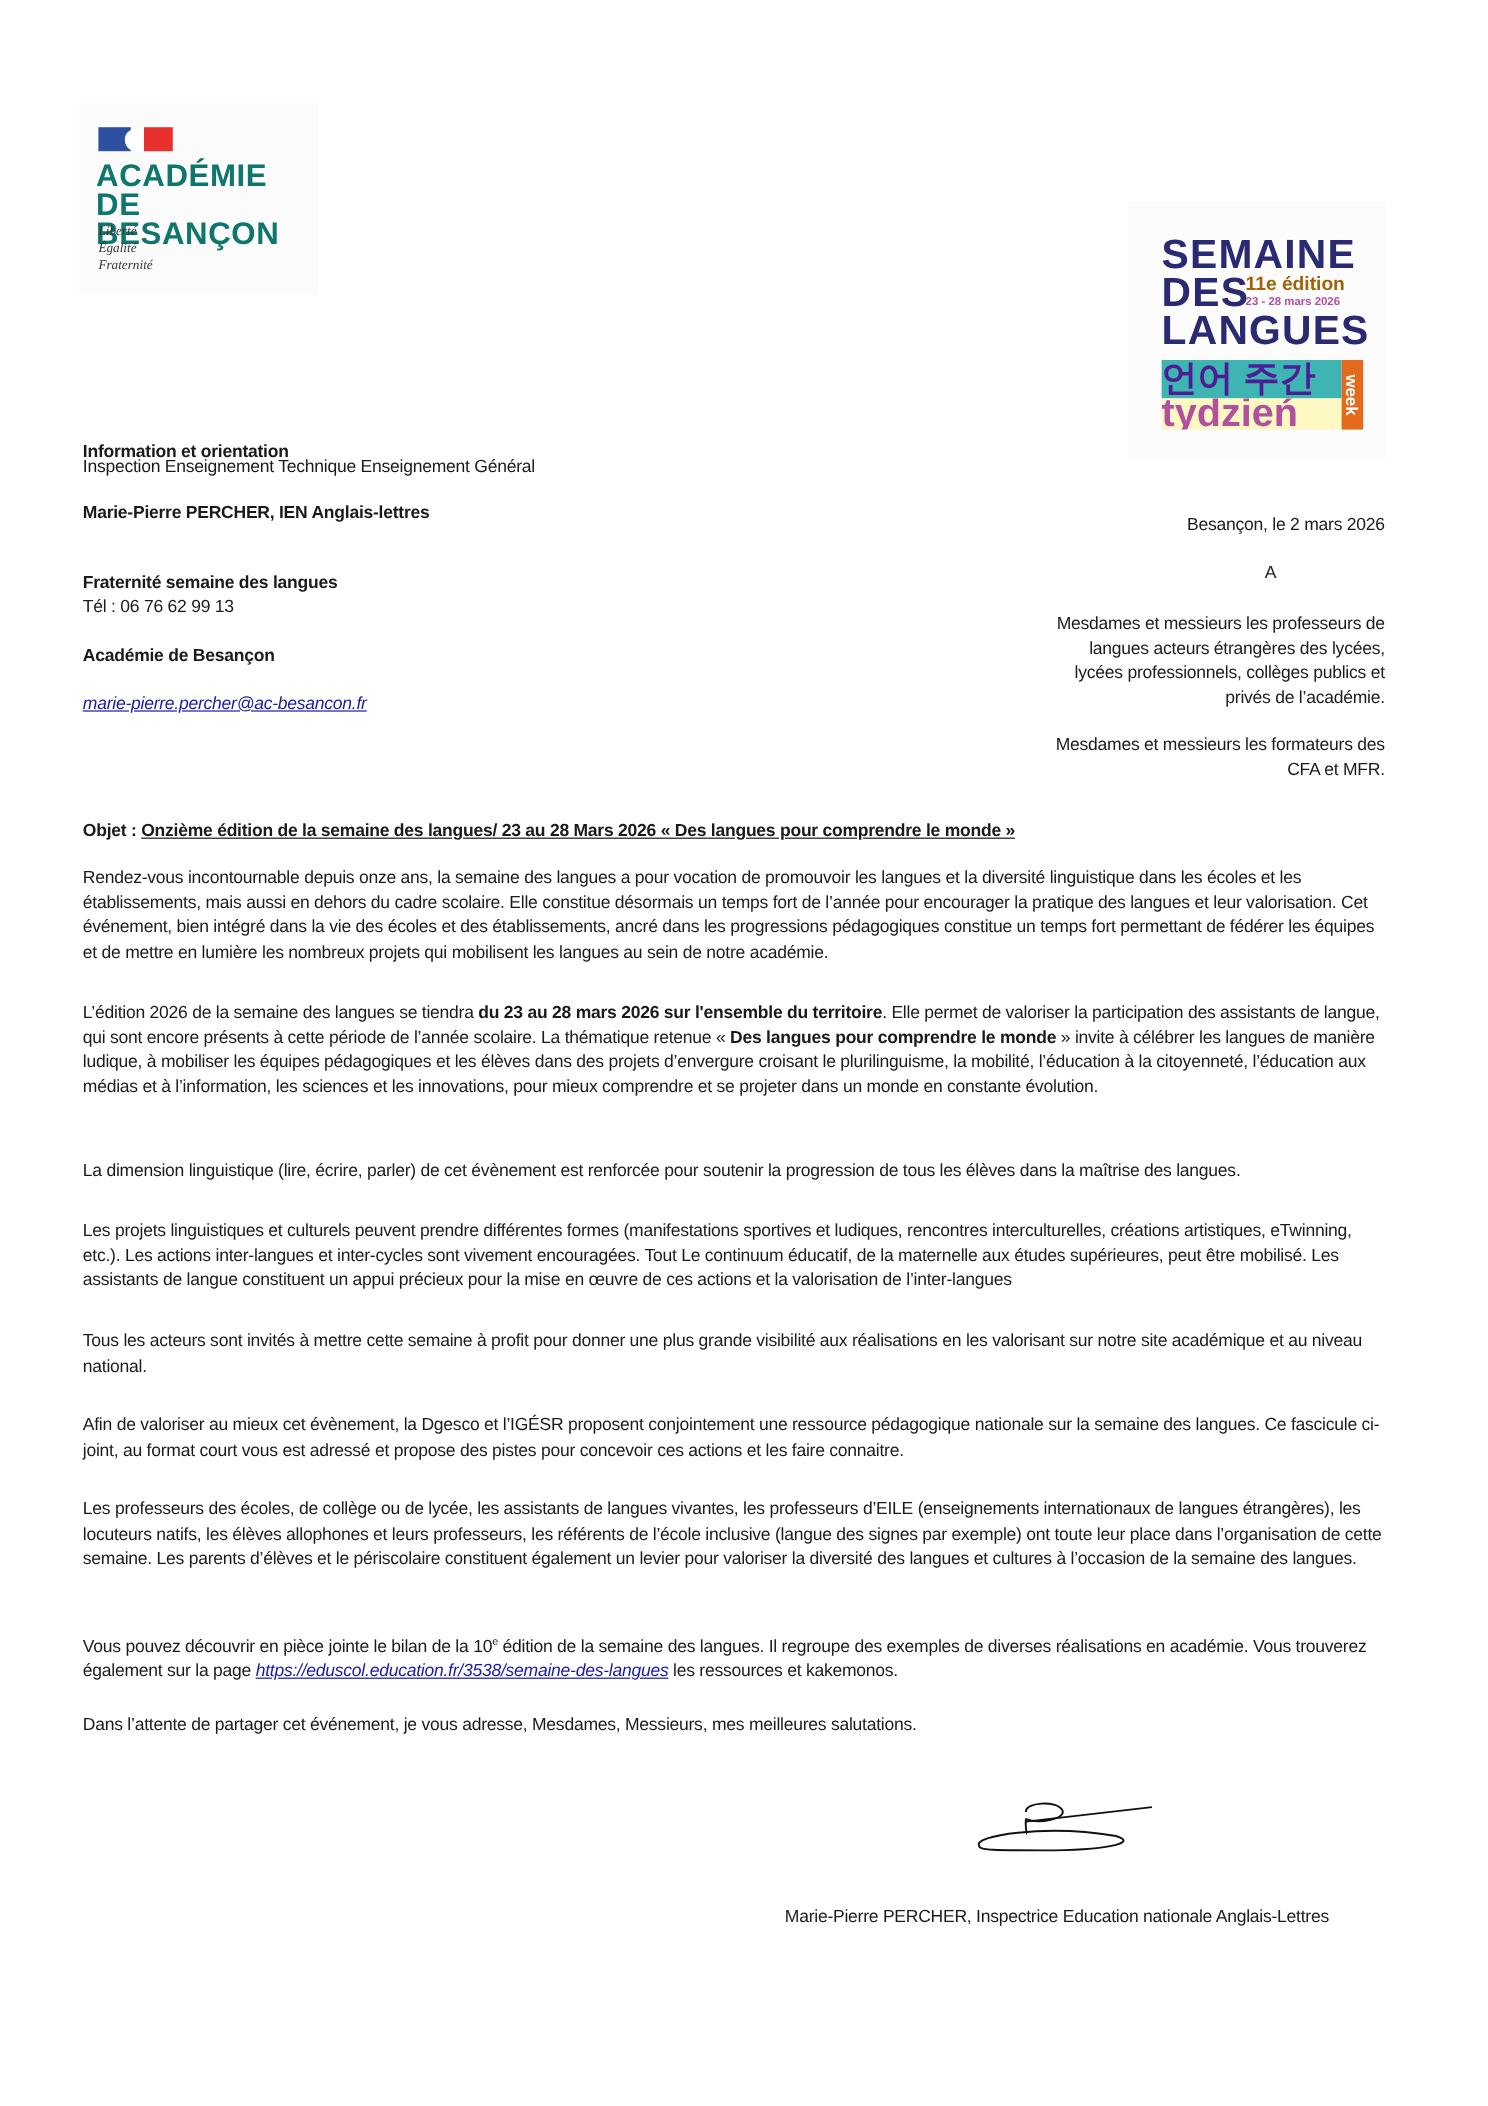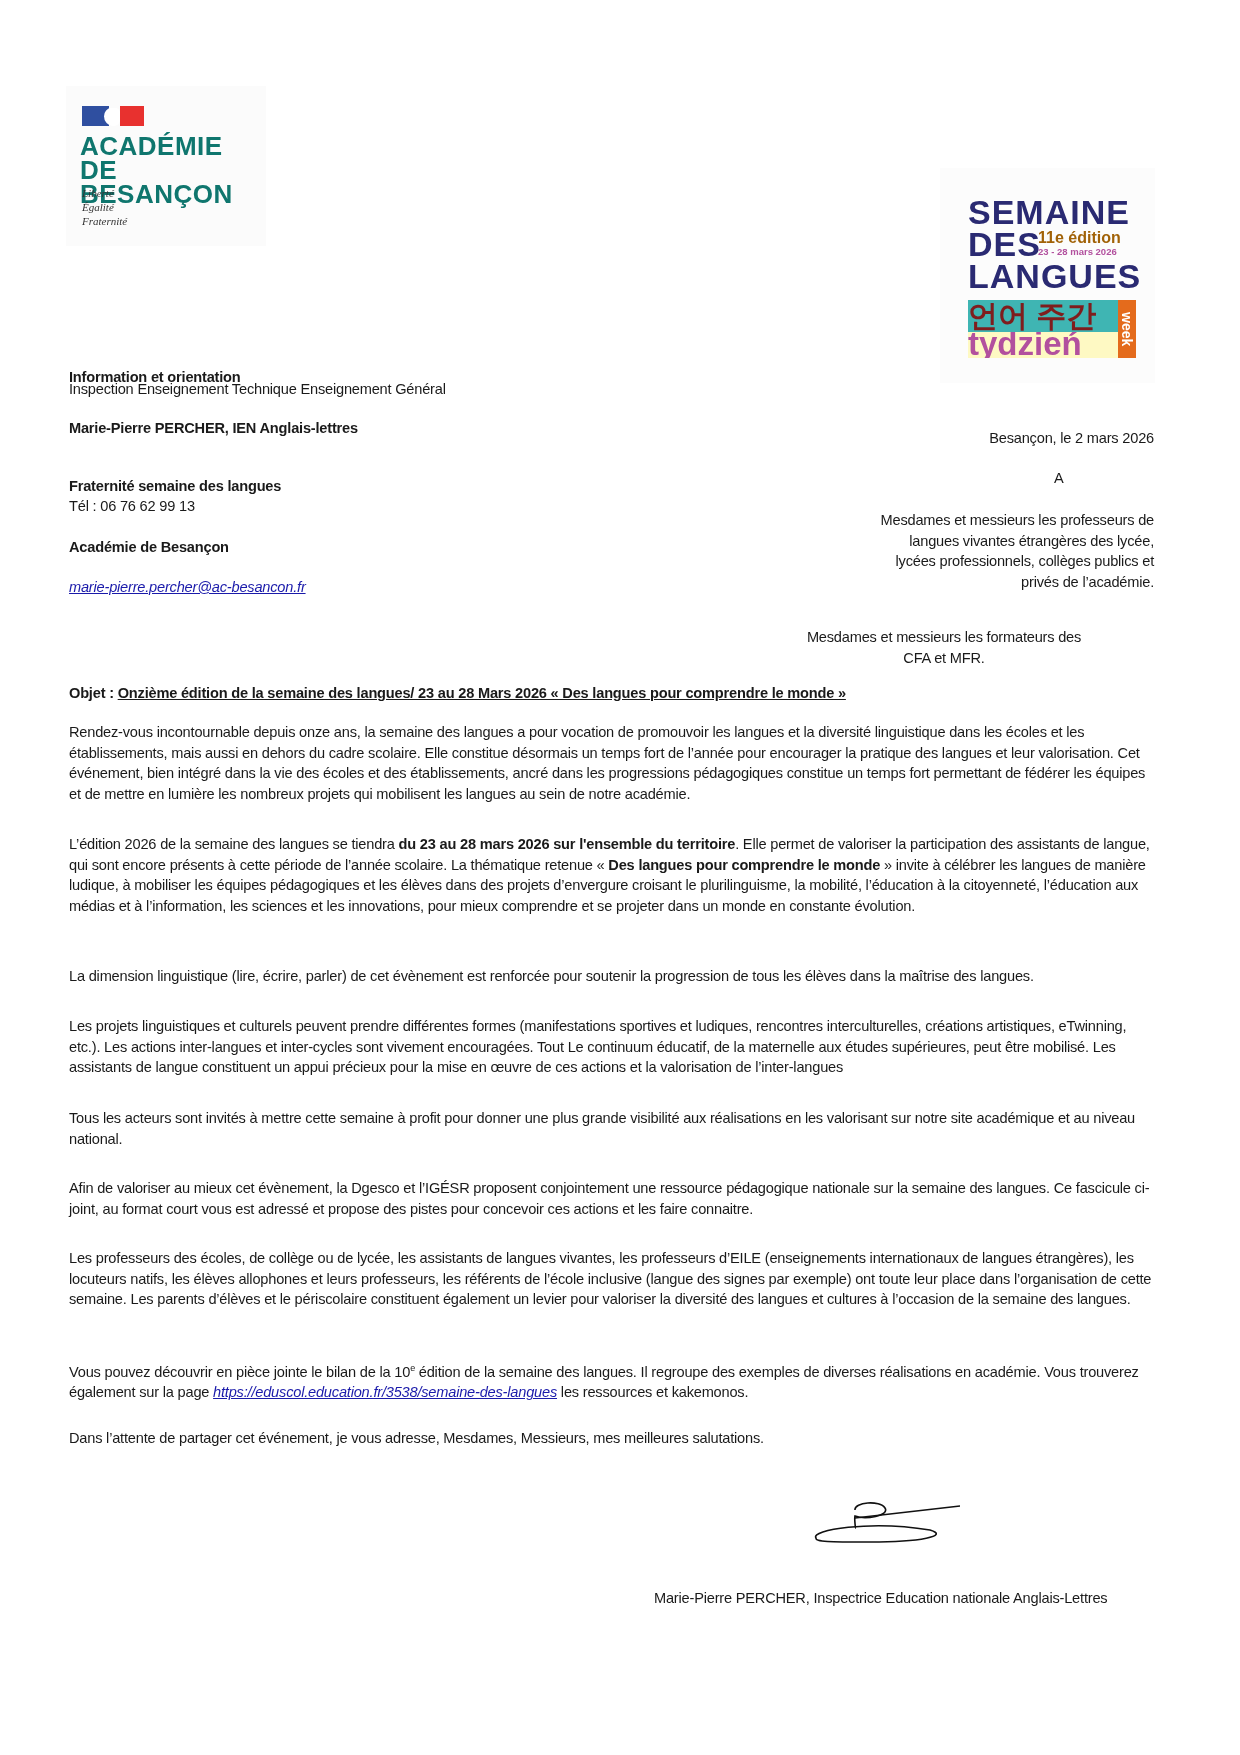--- a/index.html
+++ b/index.html
@@ -24,21 +24,21 @@
 
   
   #logo-sdl { left: 940px; top: 168px; width: 215px; height: 215px; background: #fcfcfc; }
   .sdl-title { position: absolute; left: 28px; font-weight: bold; color: #2a2a72;
                font-size: 34px; line-height: 32px; letter-spacing: 1px; }
   .sdl-edition { position: absolute; left: 98px; top: 62px; color: #a16207; font-weight: bold;
                  font-size: 16px; line-height: 16px; }
   .sdl-dates { position: absolute; left: 98px; top: 79px; color: #b2509e; font-weight: bold;
                font-size: 9.5px; line-height: 10px; }
   .sdl-band1 { position: absolute; left: 28px; top: 132px; width: 150px; height: 32px; background: #3fb5b3;
-               color: #7f1d1d; font-weight: bold; font-size: 30px; line-height: 32px; overflow: hidden; }
+               color: #4c1d95; font-weight: bold; font-size: 30px; line-height: 32px; overflow: hidden; }
   .sdl-band2 { position: absolute; left: 28px; top: 164px; width: 150px; height: 26px; background: #fef9c3;
                color: #b2509e; font-weight: bold; font-size: 33px; line-height: 24px; overflow: hidden; }
   .sdl-week { position: absolute; left: 178px; top: 132px; width: 18px; height: 58px; background: #e46b1c;
               color: #ffffff; font-weight: bold; font-size: 14px; writing-mode: vertical-rl;
               text-align: center; line-height: 18px; }
 
   .right { text-align: right; }
   .sig { left: 810px; top: 1490px; width: 170px; height: 60px; }
 </style>
 </head>
@@ -77,25 +77,25 @@
 <div class="abs txt bold" style="left:69px; top:418px;">Marie-Pierre PERCHER, IEN Anglais-lettres</div>
 <div class="abs txt bold" style="left:69px; top:476px;">Fraternité semaine des langues</div>
 <div class="abs txt" style="left:69px; top:496px;">Tél : 06 76 62 99 13</div>
 <div class="abs txt bold" style="left:69px; top:537px;text-align:center;">Académie de Besançon</div>
 <a class="abs txt link" style="left:69px; top:577px;">marie-pierre.percher@ac-besancon.fr</a>
 
 <div class="abs txt right" style="right:86px; top:428px;">Besançon, le 2 mars 2026</div>
 <div class="abs txt" style="left:1054px; top:468px;">A</div>
 <div class="abs txt right" style="right:86px; top:510px; width:420px;">
   <div>Mesdames et messieurs les professeurs de</div>
-  <div>langues vivantes étrangères des lycée,</div>
+  <div>langues acteurs étrangères des lycées,</div>
   <div>lycées professionnels, collèges publics et</div>
   <div>privés de l’académie.</div>
 </div>
-<div class="abs txt right" style="right:86px; top:627px; width:420px;text-align:center;">
+<div class="abs txt right" style="right:86px; top:611px; width:420px;">
   <div>Mesdames et messieurs les formateurs des</div>
   <div>CFA et MFR.</div>
 </div>
 
 <div class="abs txt bold" style="left:69px; top:683px; width:1100px;">
   <span>Objet : </span><span style="text-decoration:underline">Onzième édition de la semaine des langues/ 23 au 28 Mars 2026 « Des langues pour comprendre le monde »</span>
 </div>
 
 <div class="abs txt" style="left:69px; top:722px; width:1090px;">Rendez-vous incontournable depuis onze ans, la semaine des langues a pour vocation de promouvoir les langues et la diversité linguistique dans les écoles et les établissements, mais aussi en dehors du cadre scolaire. Elle constitue désormais un temps fort de l’année pour encourager la pratique des langues et leur valorisation. Cet événement, bien intégré dans la vie des écoles et des établissements, ancré dans les progressions pédagogiques constitue un temps fort permettant de fédérer les équipes et de mettre en lumière les nombreux projets qui mobilisent les langues au sein de notre académie.</div>
 

